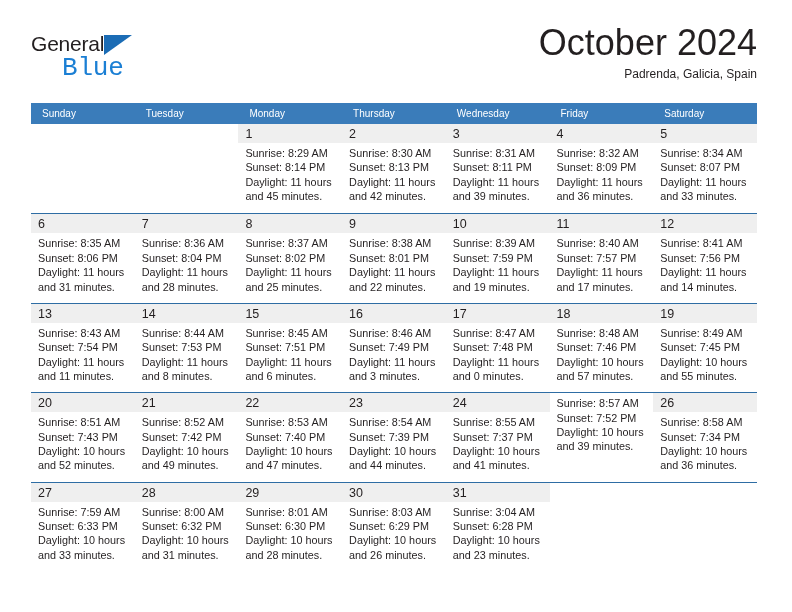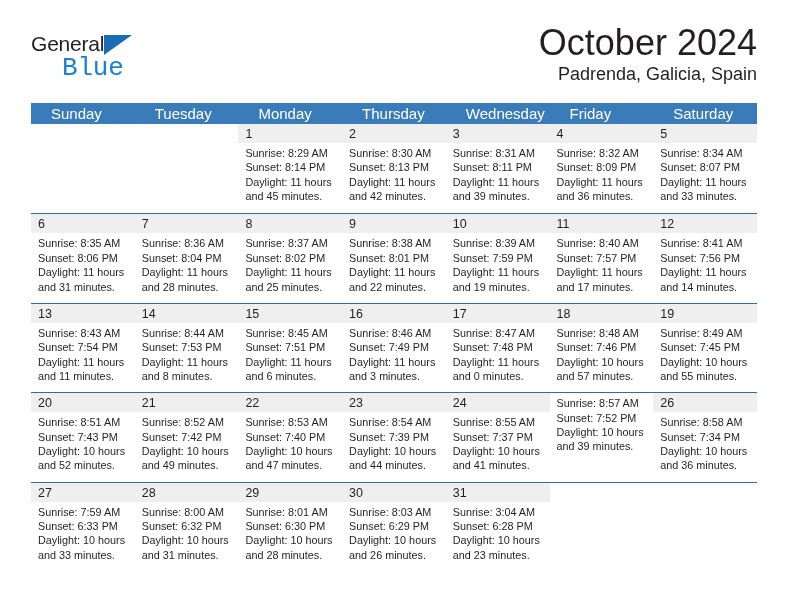--- a/index.html
+++ b/index.html
@@ -69,21 +69,21 @@
     top: 0px;
     text-align: right;
   }
   .cal-title {
     font-size: 36px;
     color: #231f20;
     line-height: 33px;
     white-space: nowrap;
   }
   .cal-subtitle {
-    font-size: 18px;
+    font-size: 12px;
     color: #231f20;
     line-height: 22px;
     margin-top: 4px;
     white-space: nowrap;
   }
 
   
   .calendar {
     position: absolute;
     left: 31px;
@@ -92,23 +92,23 @@
   }
   .weekday-row {
     display: flex;
     background: #3a7cba;
     height: 21px;
   }
   .weekday {
     width: 103.714px;
     box-sizing: border-box;
     color: #ffffff;
-    font-size: 15px;
+    font-size: 10px;
     line-height: 21px;
-    padding-left: 20px;
+    padding-left: 11px;
     white-space: nowrap;
   }
 
   .week-row {
     display: flex;
     border-top: 1.6px solid #2e6da4;
     height: 89.4px;
     box-sizing: border-box;
   }
   .week-row:first-of-type {

